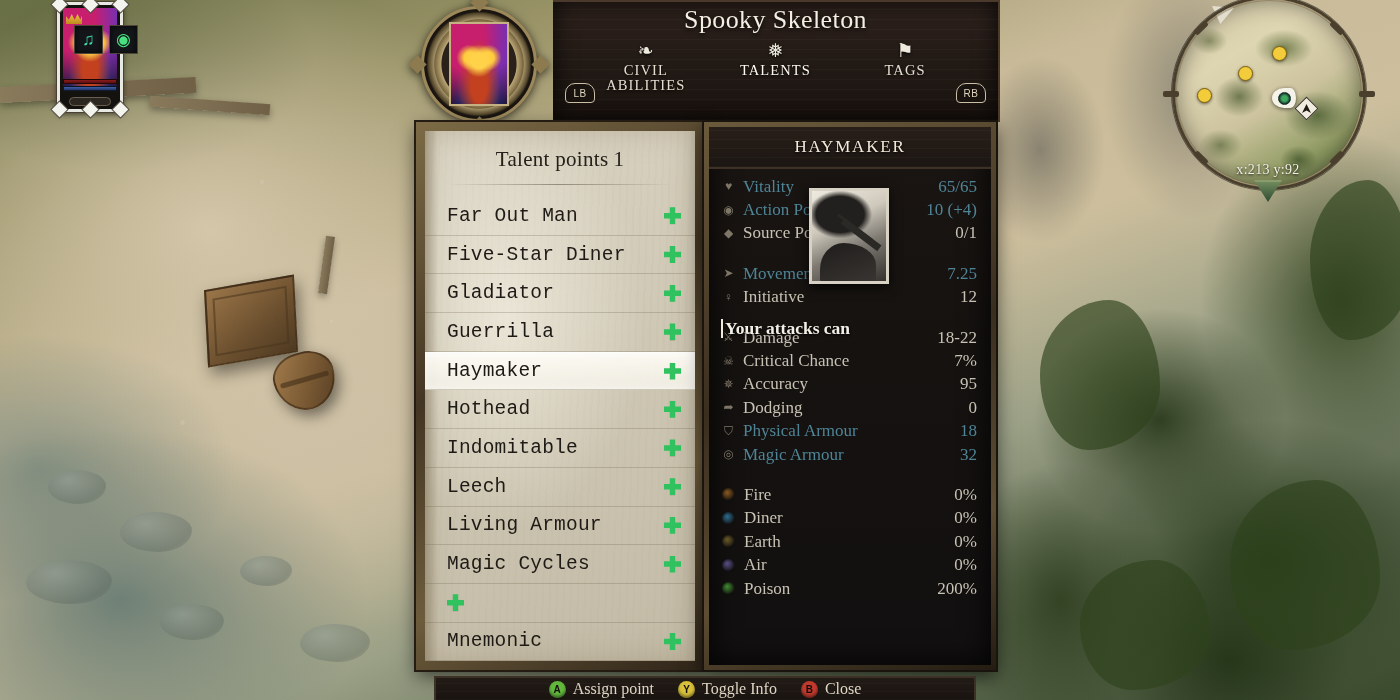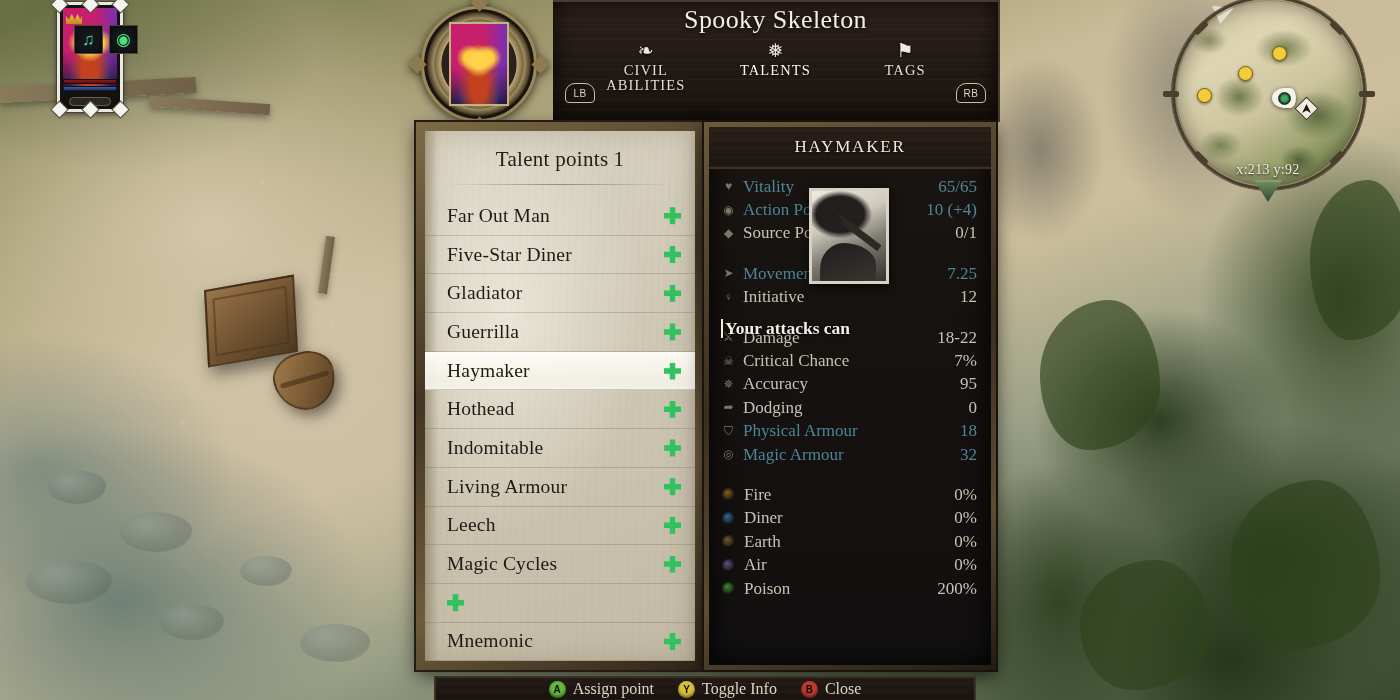--- a/index.html
+++ b/index.html
@@ -273,20 +273,21 @@
     letter-spacing: 0.3px;
   }
   #tp-header .pts { margin-left: 5px; }
   #tp-divider {
     height: 1px; margin: 0 22px 4px 22px;
     background: linear-gradient(90deg, rgba(90,80,62,0), rgba(90,80,62,0.55), rgba(90,80,62,0));
   }
   #talent-list {
     position: absolute; left: 0; right: 0; top: 66px; bottom: 0;
     overflow: hidden;
+    font-family: Liberation Mono, monospace;
   }
   .talent-row {
     position: relative;
     height: 38.7px;
     display: flex; align-items: center;
     padding: 0 14px 0 22px;
     border-bottom: 1px solid rgba(110,99,78,0.28);
     cursor: pointer;
   }
   .talent-row .tname {
@@ -614,25 +615,25 @@
         </div>
         <div class="talent-row">
           <div class="tname">Hothead</div>
           <div class="plus-icon"></div>
         </div>
         <div class="talent-row">
           <div class="tname">Indomitable</div>
           <div class="plus-icon"></div>
         </div>
         <div class="talent-row">
+          <div class="tname">Leech</div>
+          <div class="plus-icon"></div>
+        </div>
+        <div class="talent-row">
           <div class="tname">Living Armour</div>
-          <div class="plus-icon"></div>
-        </div>
-        <div class="talent-row">
-          <div class="tname">Leech</div>
           <div class="plus-icon"></div>
         </div>
         <div class="talent-row">
           <div class="tname">Magic Cycles</div>
           <div class="plus-icon"></div>
         </div>
         <div class="talent-row">
           <div class="plus-icon"></div>
         </div>
         <div class="talent-row">

